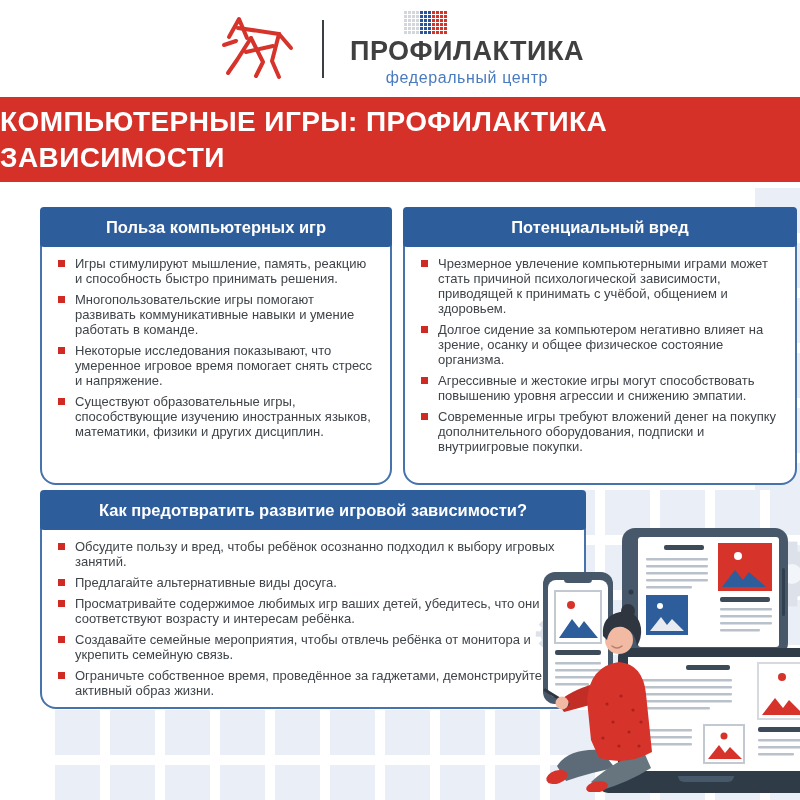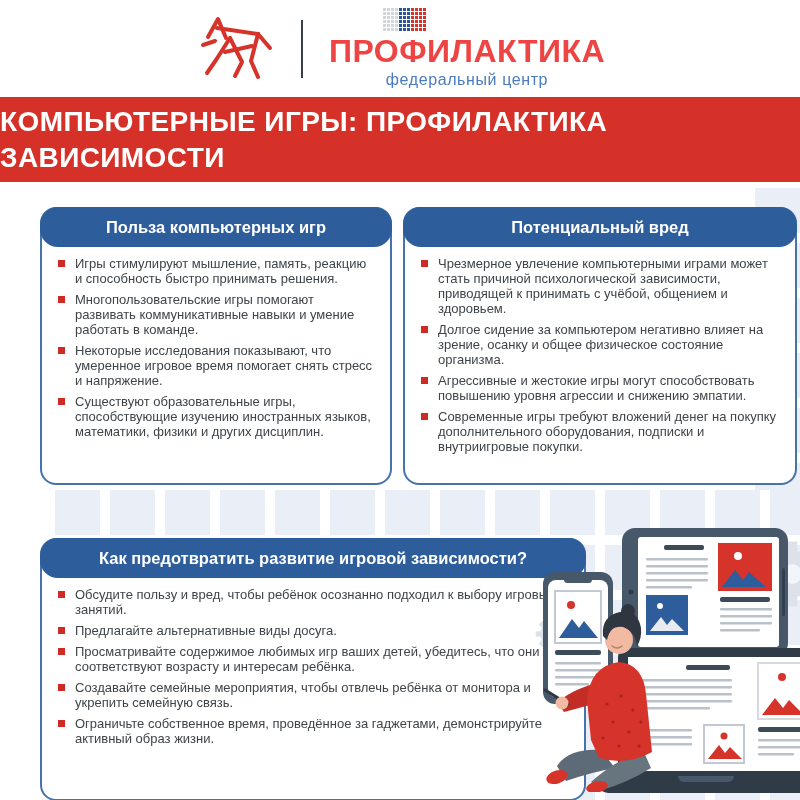--- a/index.html
+++ b/index.html
@@ -20,47 +20,47 @@
   
   .top-header{
     position:absolute;top:0;left:0;width:800px;height:97px;background:#fff;z-index:2;
     display:flex;align-items:center;justify-content:center;gap:26px;
   }
   .brand-divider{width:2px;height:58px;background:#3a3f45;}
   .brand-text{display:flex;flex-direction:column;align-items:flex-start;}
   .pixel-grid{display:grid;grid-template-columns:repeat(11,3px);gap:1px;margin:0 0 4px 54px;}
   .px{width:3px;height:3px;}
   .px.gray{background:#d3d6da}.px.blue{background:#27549b}.px.red{background:#d6332b}
-  .brand-title{font-size:32px;font-weight:800;color:#ef4444;letter-spacing:0.5px;line-height:1;}
+  .brand-title{font-size:27px;font-weight:800;color:#404040;letter-spacing:0.5px;line-height:1;}
   .brand-sub{font-size:16px;color:#4a7bc0;letter-spacing:0.6px;margin-top:4px;align-self:center;}
 
   
   .banner{
     position:absolute;top:97px;left:0;width:800px;height:85px;background:#d63129;z-index:2;
     display:flex;flex-direction:column;align-items:flex-start;justify-content:center;
     color:#fff;font-weight:800;font-size:28px;line-height:1.28;text-align:center;letter-spacing:0.4px;
   }
 
   
   .card{
     position:absolute;background:#fff;border:2px solid #4673ab;border-radius:16px;
     box-sizing:border-box;z-index:1;
   }
   .card-header{
-    background:#2e5d9c;border-radius:18px;margin:-2px -2px 0 -2px;height:40px;
+    background:#2e5d9c;border-radius:4px;margin:-2px -2px 0 -2px;height:40px;
     display:flex;align-items:center;justify-content:center;
     color:#fff;font-weight:700;font-size:16.5px;
   }
   .card-body{padding:9px 16px 6px 16px;}
   .bullets{list-style:none;margin:0;padding:0;display:flex;flex-direction:column;gap:6px;}
   .bullets li{display:flex;gap:10px;font-size:13px;line-height:15px;color:#3f4449;}
   .bullet-sq{flex:0 0 7px;width:7px;height:7px;background:#cf2b24;margin-top:4px;}
   #card-benefits{left:40px;top:207px;width:352px;height:278px;}
   #card-harm{left:403px;top:207px;width:394px;height:278px;}
-  #card-prevention{left:40px;top:490px;width:546px;height:263px;margin-top:48px;}
+  #card-prevention{left:40px;top:490px;width:546px;height:219px;}
 
   
   .illu{position:absolute;z-index:2;}
   #gear-big{left:756px;top:538px;width:72px;height:72px;z-index:1;}
   #gear-small{left:534px;top:616px;width:36px;height:36px;z-index:2;}
   #tablet{left:622px;top:528px;width:166px;height:128px;}
   #phone{left:543px;top:572px;width:70px;height:132px;}
   #laptop-screen{left:618px;top:648px;width:195px;height:130px;}
   #laptop-base{left:598px;top:776px;width:215px;height:17px;background:#2f3b47;border-radius:4px 4px 10px 10px;}
   #laptop-base .notch{width:56px;height:6px;background:#46586a;border-radius:0 0 6px 6px;margin:0 auto;}

